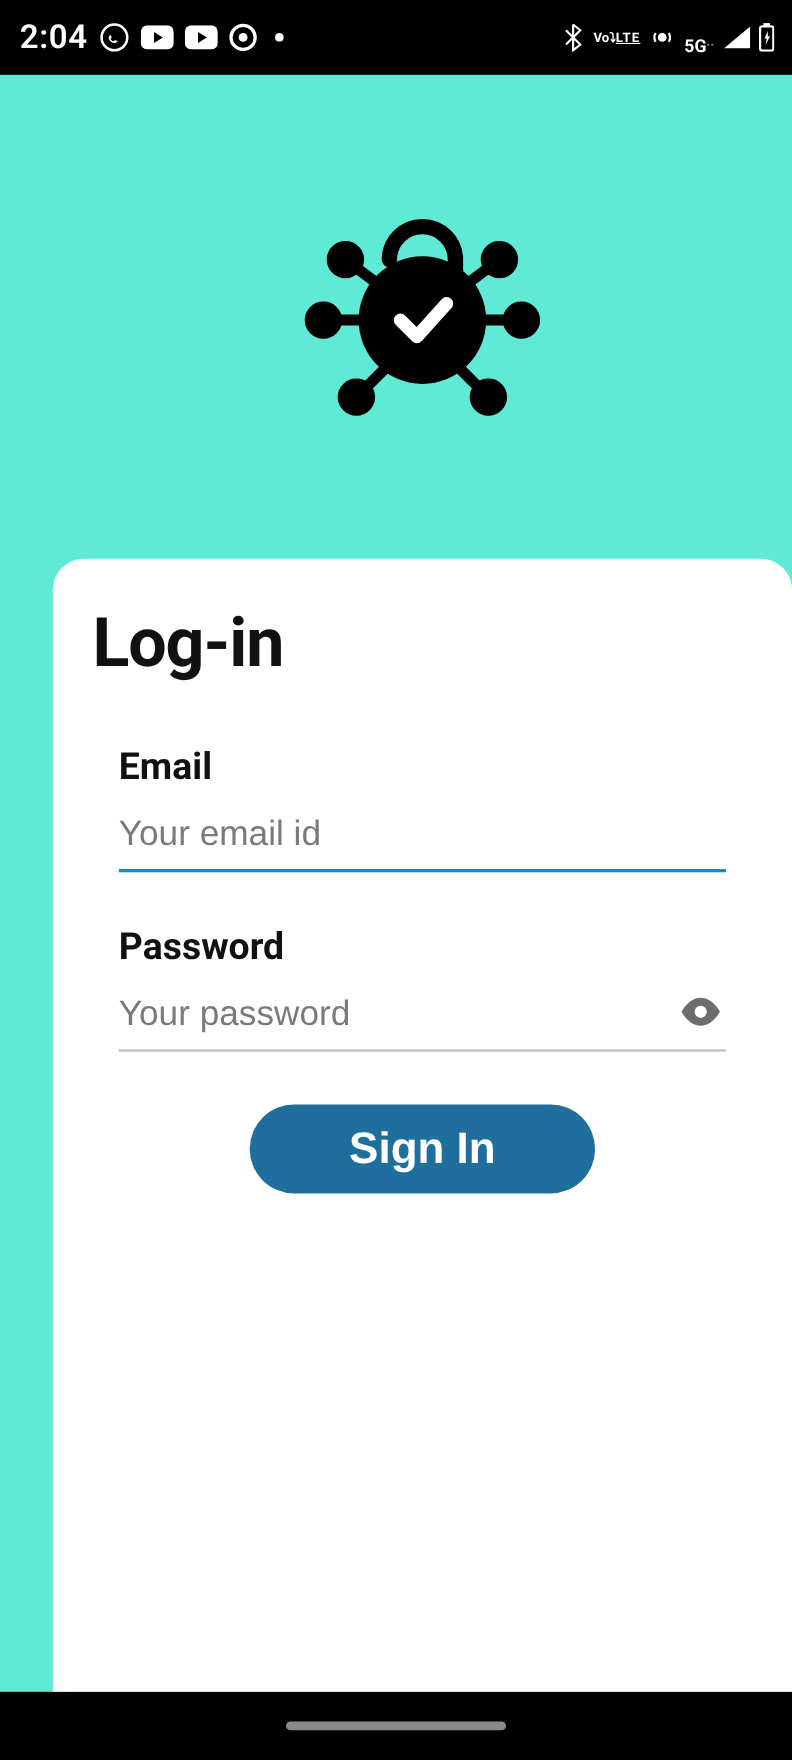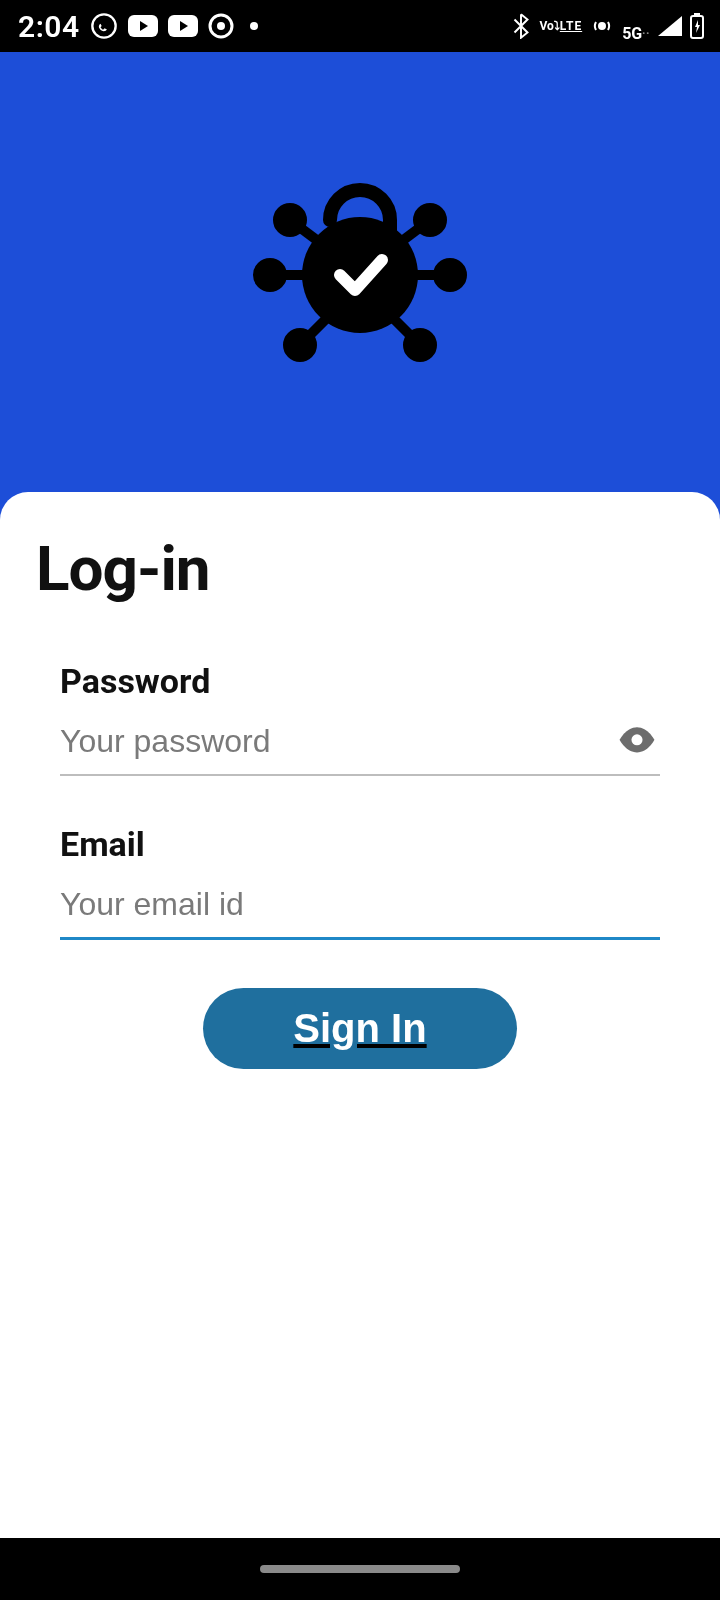--- a/index.html
+++ b/index.html
@@ -1,43 +1,44 @@
 <!DOCTYPE html>
 <html><head>
 <meta charset="utf-8">
 <style>
   * { margin: 0; padding: 0; box-sizing: border-box; }
   html, body { width: 720px; height: 1600px; overflow: hidden; font-family: -apple-system, BlinkMacSystemFont, "Segoe UI", Roboto, Helvetica, Arial, sans-serif; }
   body { background: #000; display: flex; flex-direction: column; }
 
   
   .status-bar {
-    height: 52px;
+    height: 68px;
     background: #000;
     color: #fff;
     display: flex;
     align-items: center;
     justify-content: space-between;
     padding: 0 16px 0 18px;
     font-size: 28px;
     font-weight: 500;
   }
   .status-left { display: flex; align-items: center; gap: 10px; }
   .status-left .time { font-size: 30px; font-weight: 600; letter-spacing: 0.5px; }
   .status-right { display: flex; align-items: center; gap: 8px; }
   .sb-icon { display: inline-flex; align-items: center; justify-content: center; }
   .sb-icon svg { display: block; }
 
   
   .app {
     flex: 1;
-    background: #1d4ed8;
+    background: #5eead4;
     display: flex;
     flex-direction: column;
     position: relative;
+    padding-left: 48px;
   }
 
   .hero {
     height: 440px;
     display: flex;
     align-items: center;
     justify-content: center;
   }
 
   .login-card {
@@ -87,21 +88,20 @@
     top: 50%;
     transform: translateY(-60%);
     cursor: pointer;
     color: #6d6d6d;
   }
 
   .signin-row {
     display: flex;
     justify-content: center;
     margin-top: 28px;
-    text-decoration: underline;
   }
   .signin-btn {
     background: #1f6f9e;
     color: #fff;
     font-size: 40px;
     font-weight: 600;
     border: none;
     border-radius: 999px;
     padding: 18px 90px;
     cursor: pointer;
@@ -223,39 +223,39 @@
       </svg>
     </span>
   </div>
 
   <div class="login-card">
     <h1 class="login-title">Log-in</h1>
 
     <div class="field-group">
 
       <div class="field">
+        <div class="field-label">Email</div>
+        <div class="input-wrap focused">
+          <input type="email" class="text-input" placeholder="Your email id" style="">
+        </div>
+      </div>
+
+      <div class="field">
         <div class="field-label">Password</div>
         <div class="input-wrap has-toggle">
           <input type="password" class="text-input" placeholder="Your password" style="">
           <span class="eye-toggle">
             <svg width="38" height="28" viewBox="0 0 24 16">
               <path d="M12 0 C5 0 1 8 1 8 s4 8 11 8 s11-8 11-8 S19 0 12 0z" fill="#6d6d6d"></path>
               <circle cx="12" cy="8" r="3.5" fill="#fff"></circle>
             </svg>
           </span>
         </div>
       </div>
 
-      <div class="field">
-        <div class="field-label">Email</div>
-        <div class="input-wrap focused">
-          <input type="email" class="text-input" placeholder="Your email id" style="">
-        </div>
-      </div>
-
       <div class="signin-row">
         <button class="signin-btn">Sign In</button>
       </div>
 
     </div>
   </div>
 
 </div>
 
 <div class="nav-bar">

